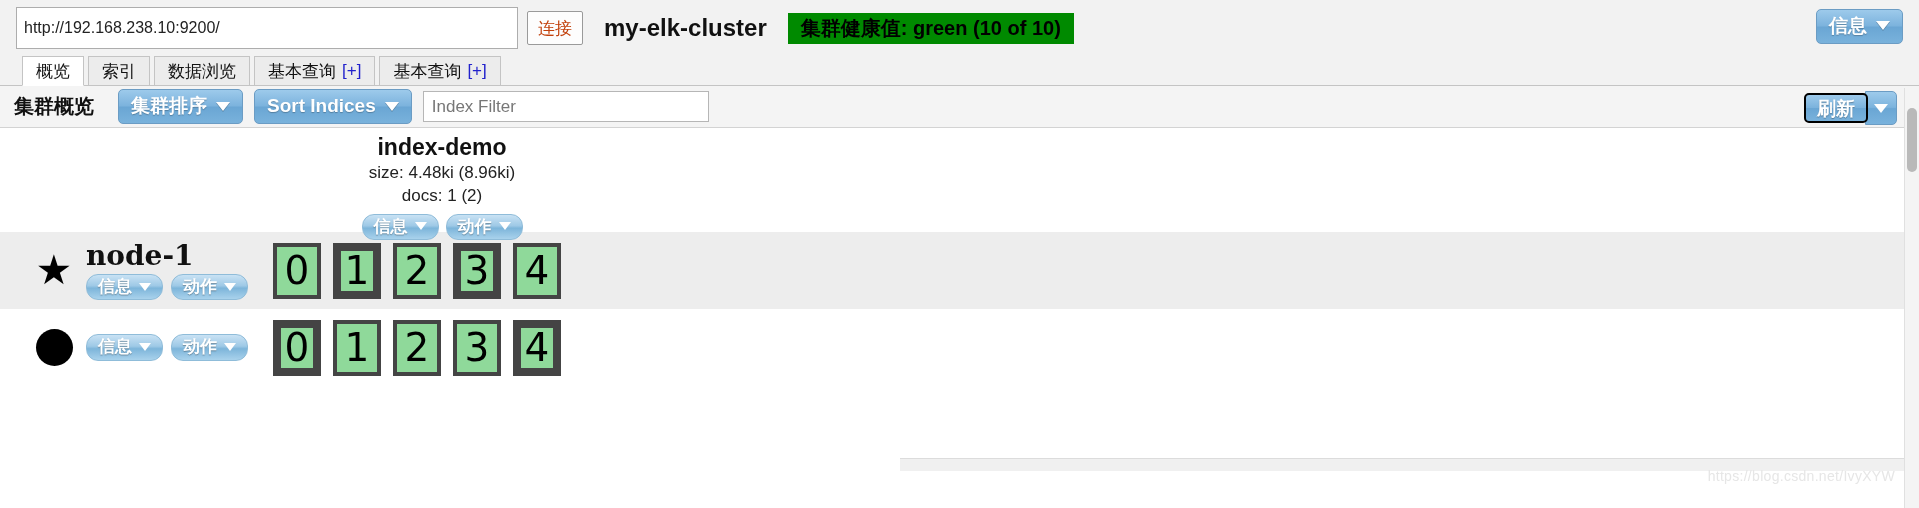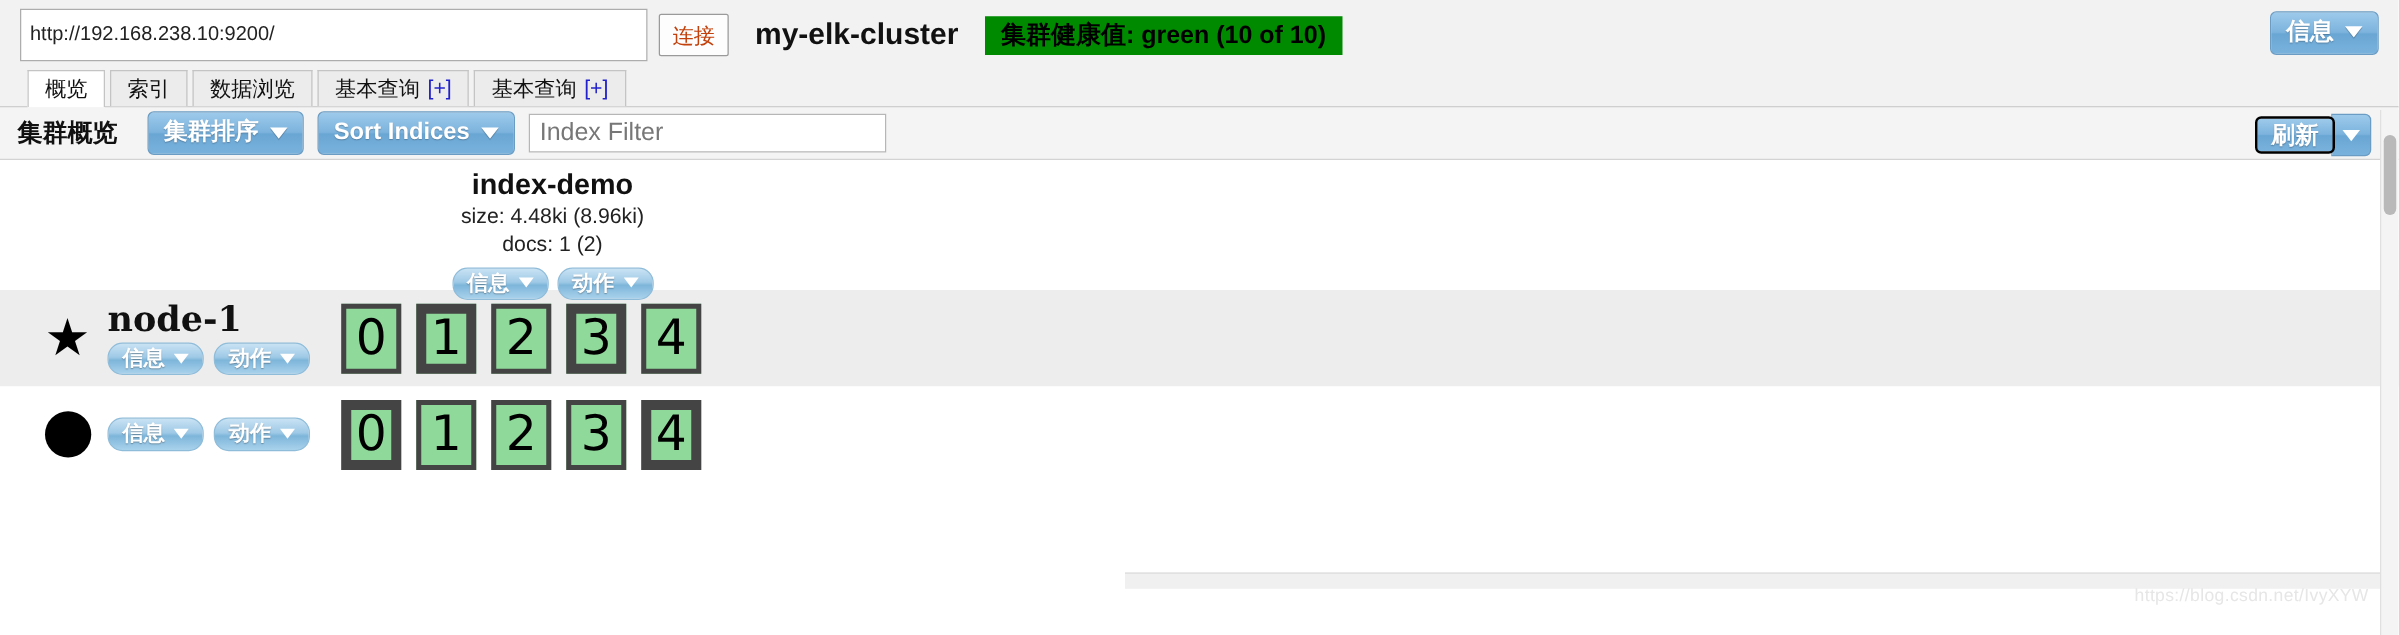--- a/index.html
+++ b/index.html
@@ -191,21 +191,21 @@
     margin-right: 24px;
     white-space: nowrap;
   }
   .toolbar .bluebtn { margin-right: 11px; }
   .index-filter {
     width: 286px;
     height: 31px;
     box-sizing: border-box;
     border: 1px solid #b6b6b6;
     background: #fff;
-    font-size: 20px;
+    font-size: 17px;
     color: #333;
     padding: 0 8px;
     outline: none;
     font-family: "Liberation Sans", sans-serif;
   }
   .index-filter::placeholder { color: #777; }
   .toolbar-right {
     position: absolute;
     right: 22px;
     top: 5px;

